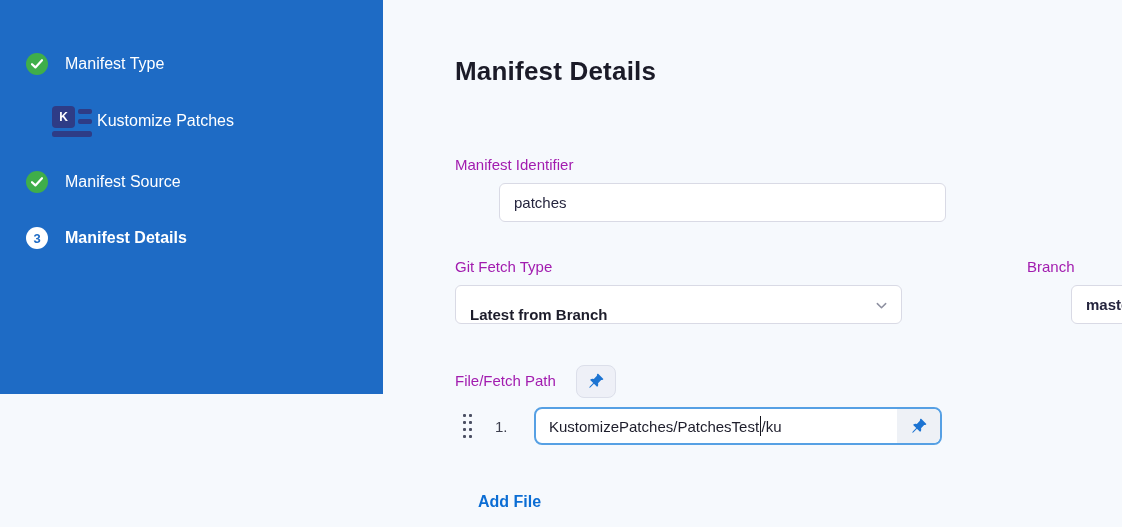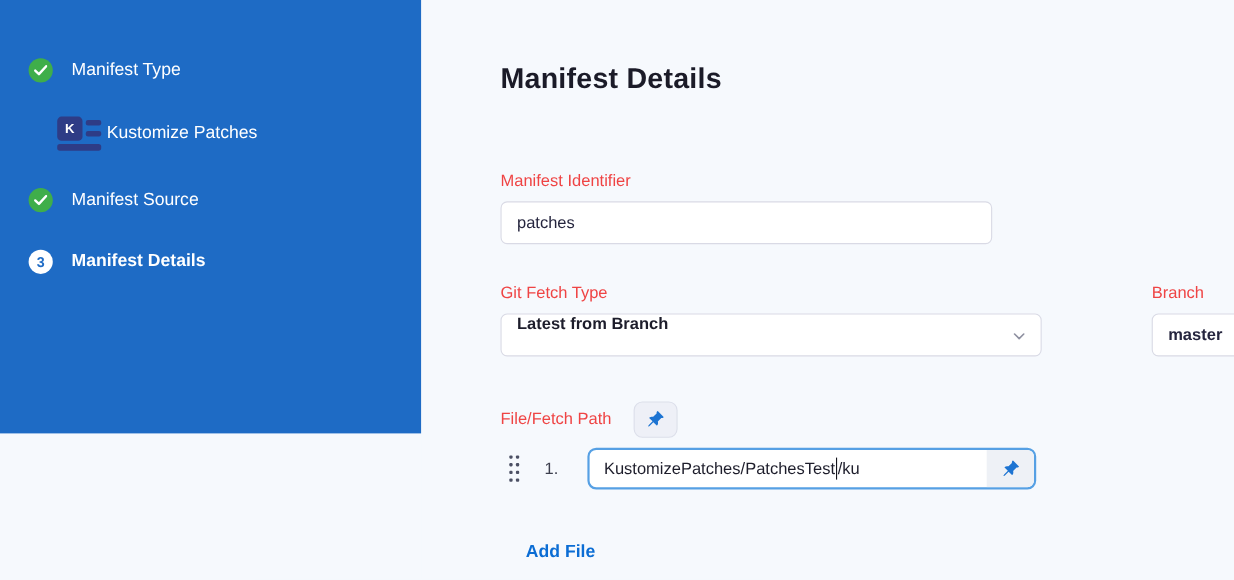--- a/index.html
+++ b/index.html
@@ -45,32 +45,32 @@
   .kicon .kdash.d1 { top: 3px; }
   .kicon .kdash.d2 { top: 13px; }
   .kicon .kbar { position: absolute; left: 0; top: 25px; width: 40px; height: 6px; background: #2e3c86; border-radius: 2.5px; }
 
   
   .main {
     position: absolute; left: 383px; top: 0; width: 739px; height: 527px;
     background: #f6f9fd; padding: 56px 0 0 72px;
   }
   .page-title { font-size: 26px; font-weight: 700; color: #1b1b28; letter-spacing: 0.2px; }
-  .field-label { font-size: 15px; color: #ef4444; line-height: 18px; margin-bottom: 9px; display: block; }
+  .field-label { font-size: 15px; color: #a21caf; line-height: 18px; margin-bottom: 9px; display: block; }
   .text-input {
     width: 447px; height: 39px; border: 1px solid #d9dae5; border-radius: 6px;
     background: #ffffff; font-family: inherit; font-size: 15px; color: #25253e;
-    padding: 0 14px; outline: none;
+    padding: 0 14px; outline: none; margin-left: 44px;
   }
   .field-identifier { margin-top: 69px; }
-  .row-2 { margin-top: 36px; display: flex; align-items: flex-start; }
+  .row-2 { margin-top: 36px; display: flex; align-items: flex-start; gap: 25px; }
   .col-branch { margin-left: 100px; }
   .dropdown {
-    position: relative; width: 492px; height: 39px; border: 1px solid #d9dae5;
-    border-radius: 6px; background: #ffffff; display: flex; align-items: flex-start;
+    position: relative; width: 447px; height: 39px; border: 1px solid #d9dae5;
+    border-radius: 6px; background: #ffffff; display: flex; align-items: flex-end;
     padding: 0 36px 0 14px; cursor: pointer;
   }
   .dropdown-value { font-size: 15px; font-weight: 600; color: #1d1d2b; }
   .dropdown .chev { position: absolute; right: 13px; top: 13px; }
   .branch-input { width: 170px; font-weight: 600; }
 
   .filepath-section { margin-top: 40px; }
   .filepath-label-row { display: flex; align-items: center; height: 34px; }
   .filepath-label-row .field-label { margin-bottom: 0; }
   .pin-button {

